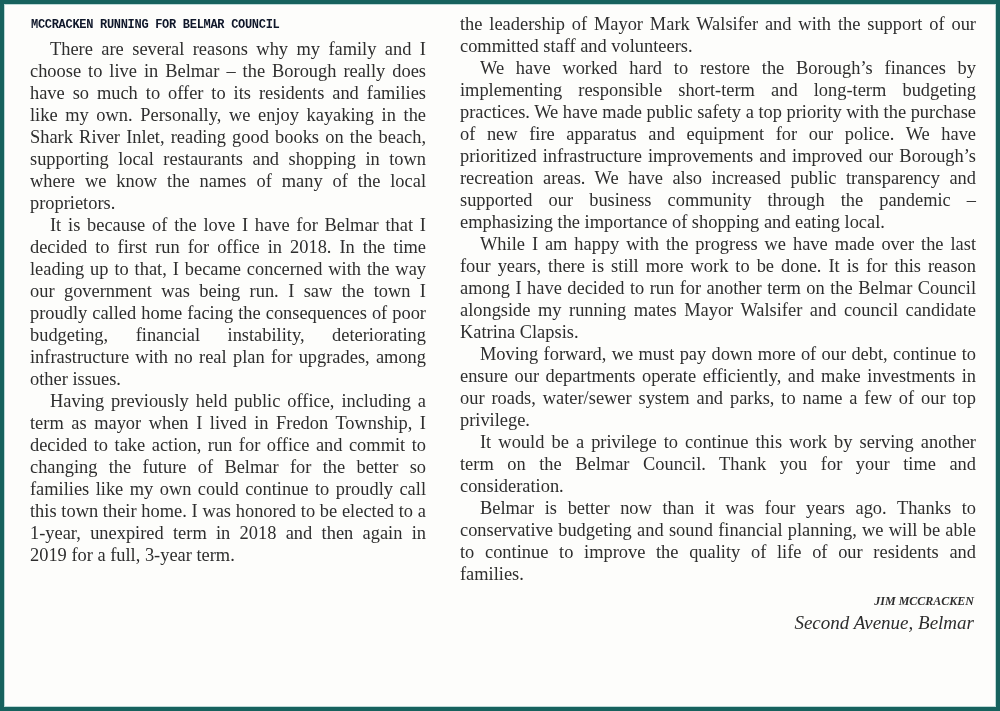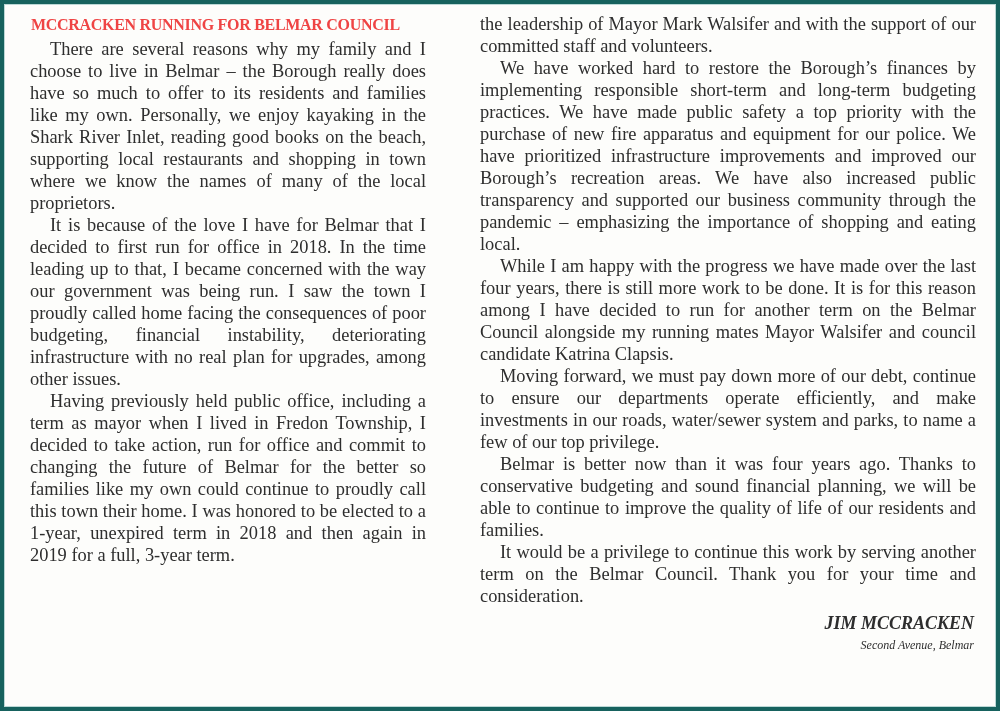--- a/index.html
+++ b/index.html
@@ -19,29 +19,29 @@
     font-family: "Liberation Serif", "DejaVu Serif", serif;
     color: #2e2e2e;
     overflow: hidden;
   }
   .columns {
     display: flex;
     gap: 34px;
     align-items: flex-start;
   }
   .col-left  { width: 396px; flex: none; }
-  .col-right { flex: 1; min-width: 0; margin-left: 20px; }
+  .col-right { flex: 1; min-width: 0; }
 
   .headline {
-    font-family: Liberation Serif, serif;
+    font-family: Liberation Mono, monospace;
     font-weight: bold;
-    font-size: 16px;
+    font-size: 12px;
     line-height: 20px;
     letter-spacing: -0.3px;
-    color: #ef4444;
+    color: #0f172a;
     margin: 2px 0 3px 1px;
     white-space: nowrap;
   }
 
   p.body-par {
     margin: 0;
     font-size: 18.4px;
     line-height: 22px;
     text-align: justify;
     text-indent: 20px;
@@ -51,25 +51,25 @@
   p.body-par.no-indent { text-indent: 0; }
 
   .signature {
     margin-top: 5px;
     padding-right: 2px;
     text-align: right;
     font-style: italic;
   }
   .sig-name {
     font-weight: bold;
-    font-size: 18px;
+    font-size: 12px;
     line-height: 22px;
   }
   .sig-addr {
-    font-size: 12px;
+    font-size: 19px;
     line-height: 22px;
   }
 </style>
 </head>
 <body>
 
 <div class="page">
   <div class="columns">
 
     <div class="col-left">
@@ -77,22 +77,22 @@
       <p class="body-par">There are several reasons why my family and I choose to live in Belmar – the Borough really does have so much to offer to its residents and families like my own. Personally, we enjoy kayaking in the Shark River Inlet, reading good books on the beach, supporting local restaurants and shopping in town where we know the names of many of the local proprietors.</p>
       <p class="body-par">It is because of the love I have for Belmar that I decided to first run for office in 2018. In the time leading up to that, I became concerned with the way our government was being run. I saw the town I proudly called home facing the consequences of poor budgeting, financial instability, deteriorating infrastructure with no real plan for upgrades, among other issues.</p>
       <p class="body-par">Having previously held public office, including a term as mayor when I lived in Fredon Township, I decided to take action, run for office and commit to changing the future of Belmar for the better so families like my own could continue to proudly call this town their home. I was honored to be elected to a 1-year, unexpired term in 2018 and then again in 2019 for a full, 3-year term.</p>
     </div>
 
     <div class="col-right">
       <p class="body-par no-indent">the leadership of Mayor Mark Walsifer and with the support of our committed staff and volunteers.</p>
       <p class="body-par">We have worked hard to restore the Borough’s finances by implementing responsible short-term and long-term budgeting practices. We have made public safety a top priority with the purchase of new fire apparatus and equipment for our police. We have prioritized infrastructure improvements and improved our Borough’s recreation areas. We have also increased public transparency and supported our business community through the pandemic – emphasizing the importance of shopping and eating local.</p>
       <p class="body-par">While I am happy with the progress we have made over the last four years, there is still more work to be done. It is for this reason among I have decided to run for another term on the Belmar Council alongside my running mates Mayor Walsifer and council candidate Katrina Clapsis.</p>
       <p class="body-par">Moving forward, we must pay down more of our debt, continue to ensure our departments operate efficiently, and make investments in our roads, water/sewer system and parks, to name a few of our top privilege.</p>
+      <p class="body-par">It would be a privilege to continue this work by serving another term on the Belmar Council. Thank you for your time and consideration.</p>
       <p class="body-par">Belmar is better now than it was four years ago. Thanks to conservative budgeting and sound financial planning, we will be able to continue to improve the quality of life of our residents and families.</p>
-      <p class="body-par">It would be a privilege to continue this work by serving another term on the Belmar Council. Thank you for your time and consideration.</p>
 
       <div class="signature">
         <div class="sig-name">JIM MCCRACKEN</div>
         <div class="sig-addr">Second Avenue, Belmar</div>
       </div>
     </div>
 
   </div>
 </div>
 

